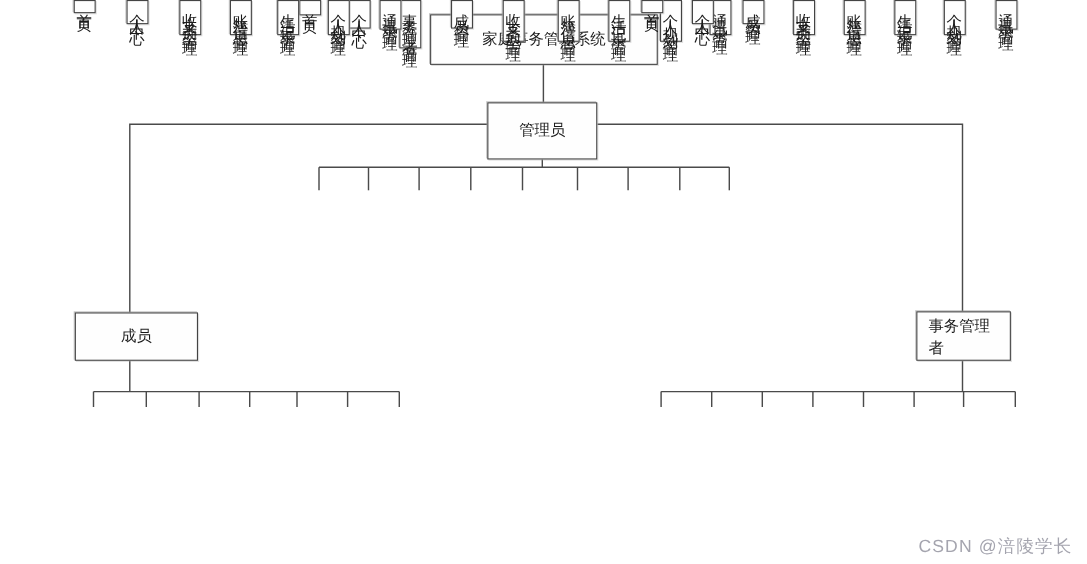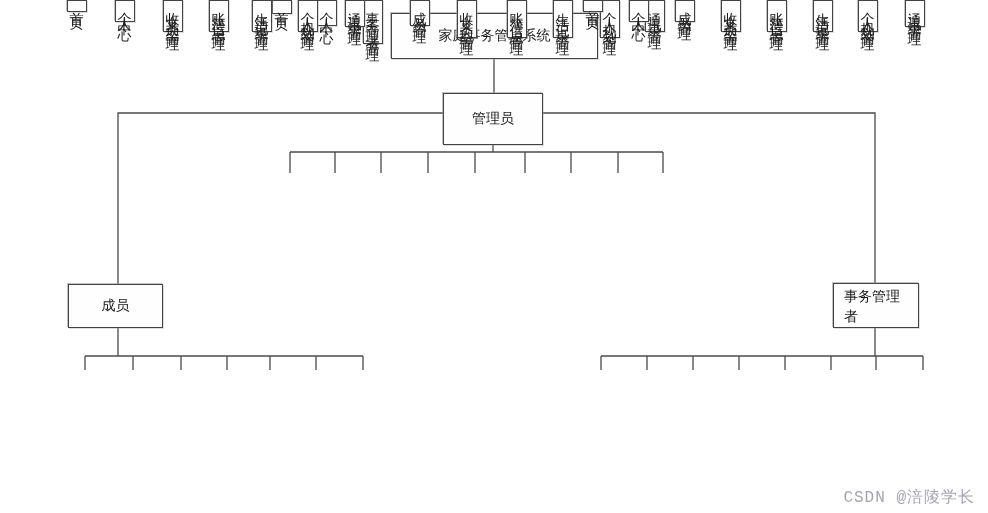--- a/index.html
+++ b/index.html
@@ -45,27 +45,26 @@
   }
   .watermark {
     position: absolute;
     right: 13px;
     bottom: 5px;
     font-size: 16px;
     color: rgba(148, 148, 160, 0.85);
     letter-spacing: 1px;
     z-index: 2;
     white-space: nowrap;
-    font-family: Liberation Mono, monospace;
   }
 
   
   #root-box    { left: 391px; top: 13px;  width: 207px; height: 46px; }
   #admin-box   { left: 443px; top: 93px;  width: 100px; height: 52px; }
-  #member-box  { left: 68px;  top: 284px; width: 95px; height: 44px; }
+  #member-box  { left: 68px;  top: 284px; width: 112px; height: 44px; }
   #manager-box { left: 833px; top: 283px; width: 86px;  height: 45px; }
 
   #a0 { left: 272px; } #a1 { left: 317px; } #a2 { left: 363px; }
   #a3 { left: 410px; } #a4 { left: 457px; } #a5 { left: 507px; }
   #a6 { left: 553px; } #a7 { left: 600px; } #a8 { left: 645px; }
 
   #m0 { left: 67px;  } #m1 { left: 115px; } #m2 { left: 163px; }
   #m3 { left: 209px; } #m4 { left: 252px; } #m5 { left: 298px; }
   #m6 { left: 345px; }
 

